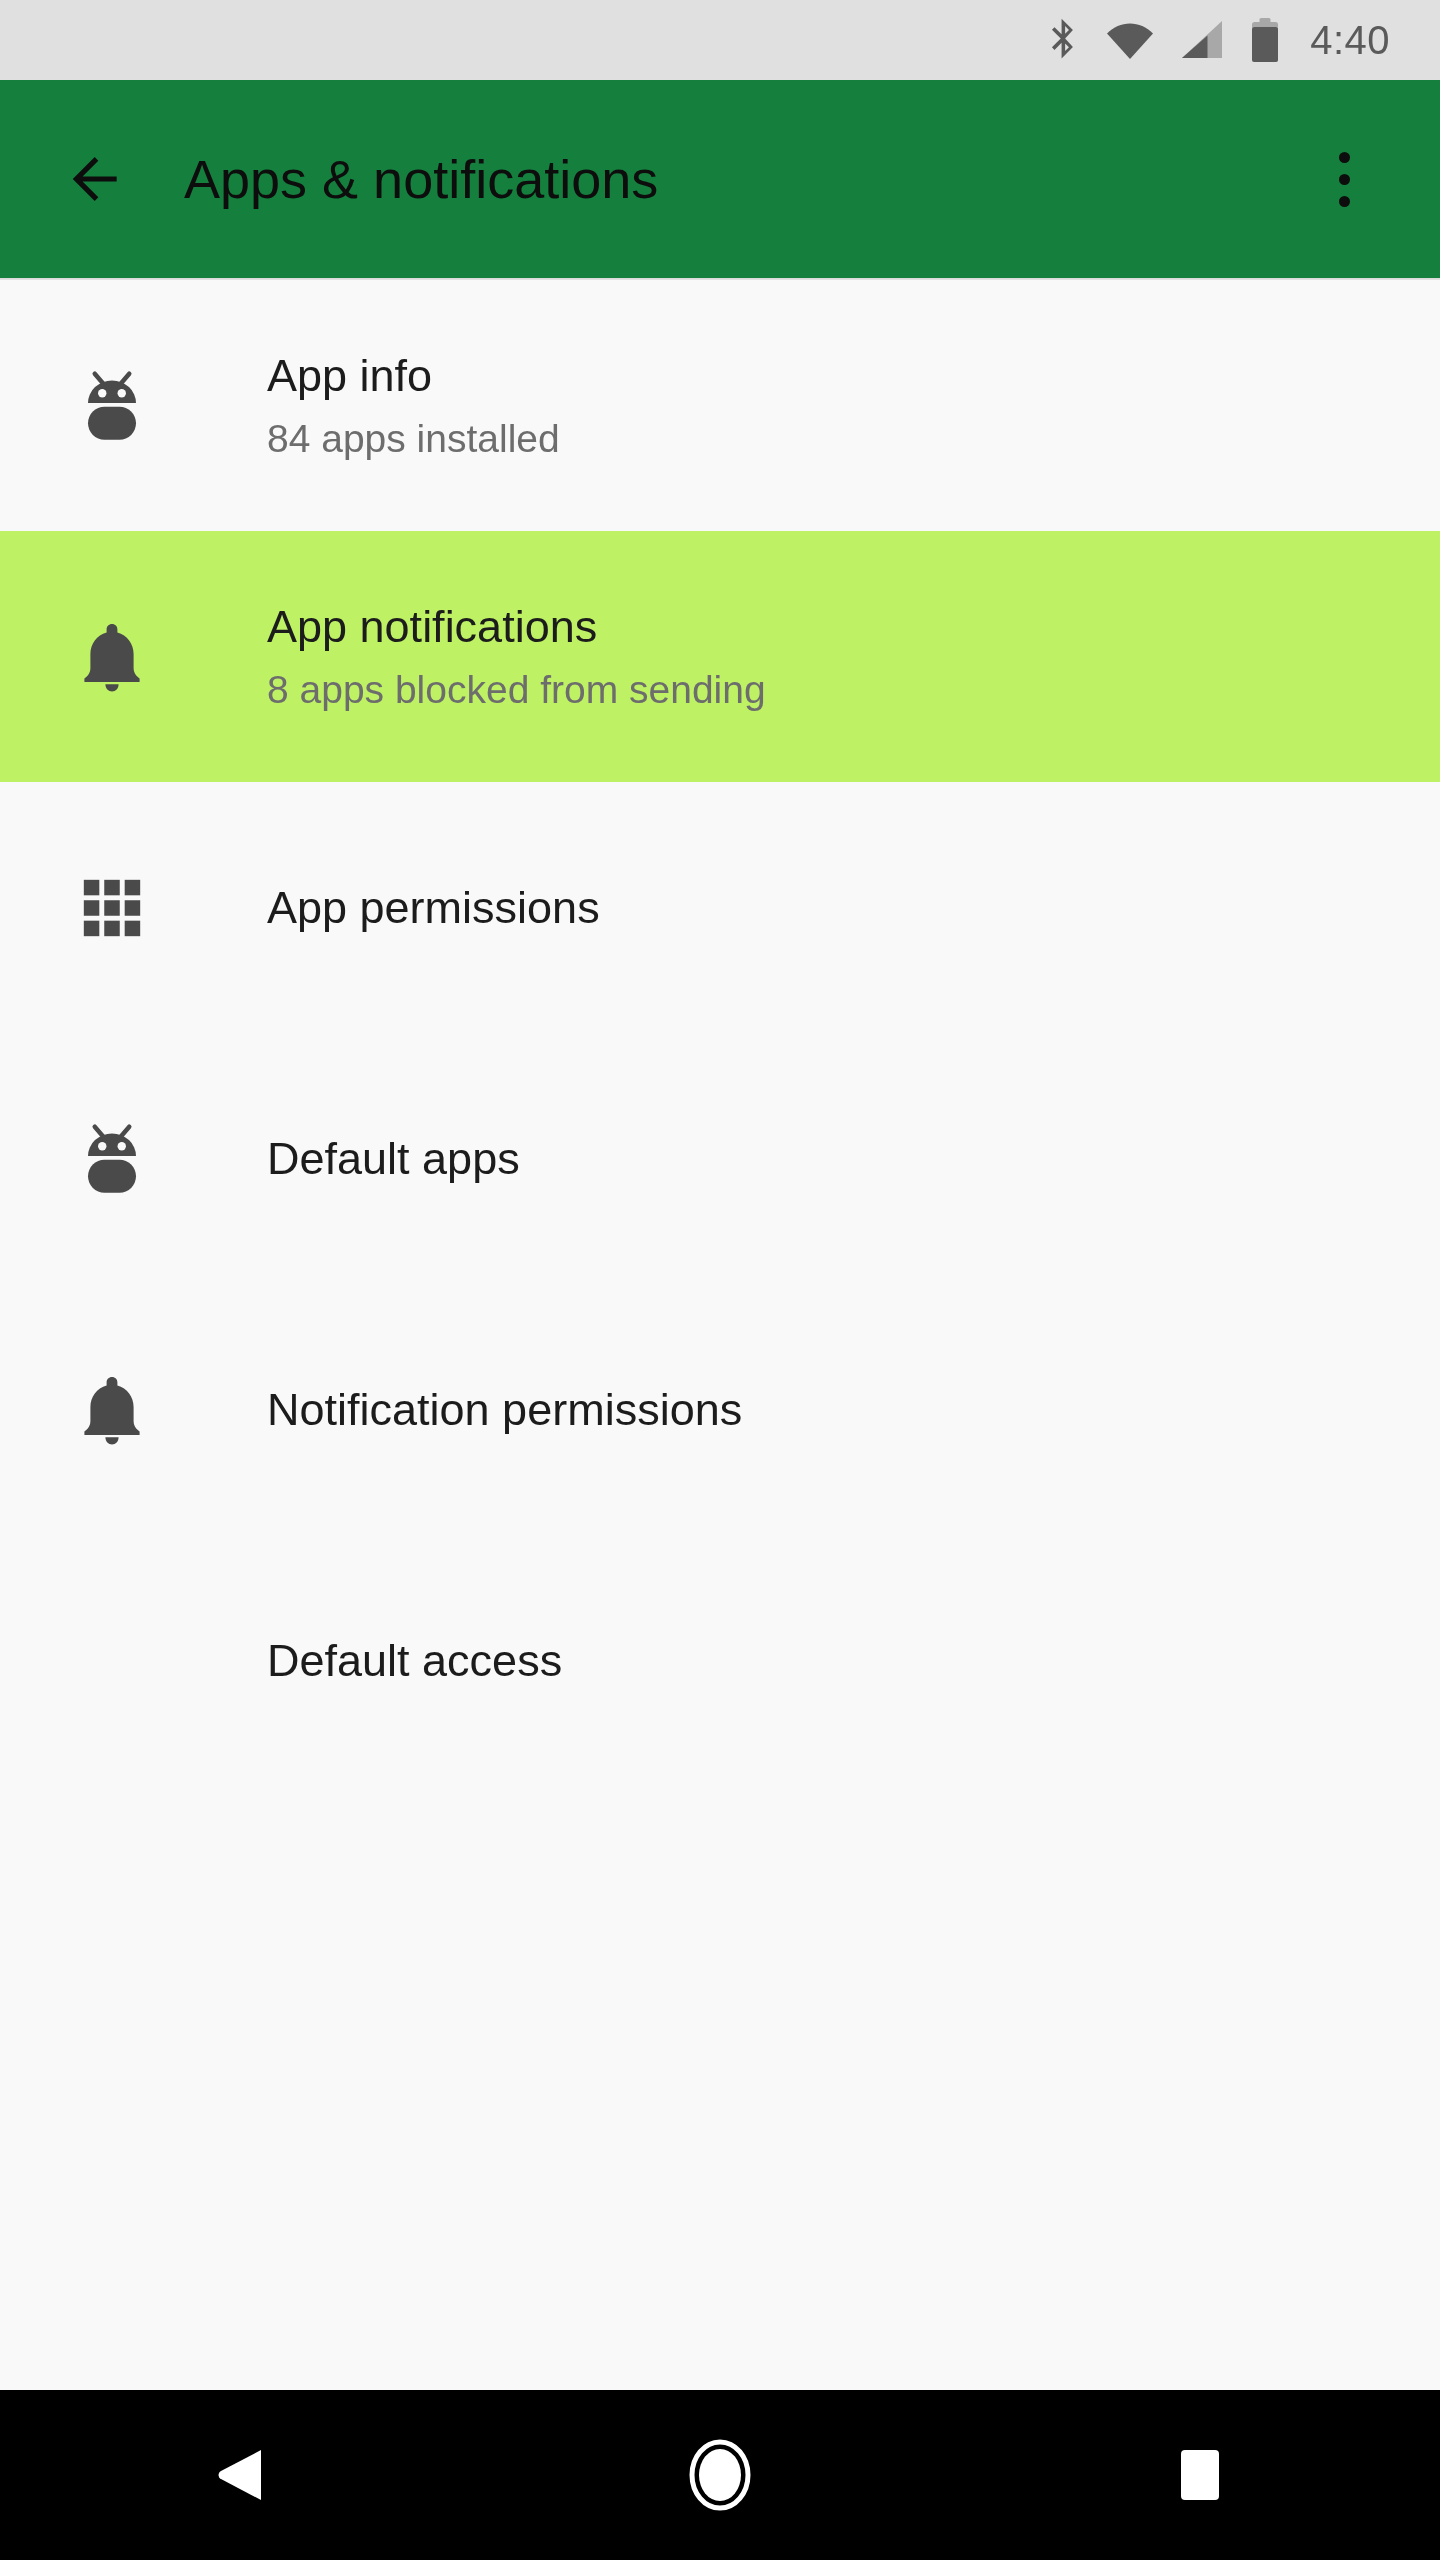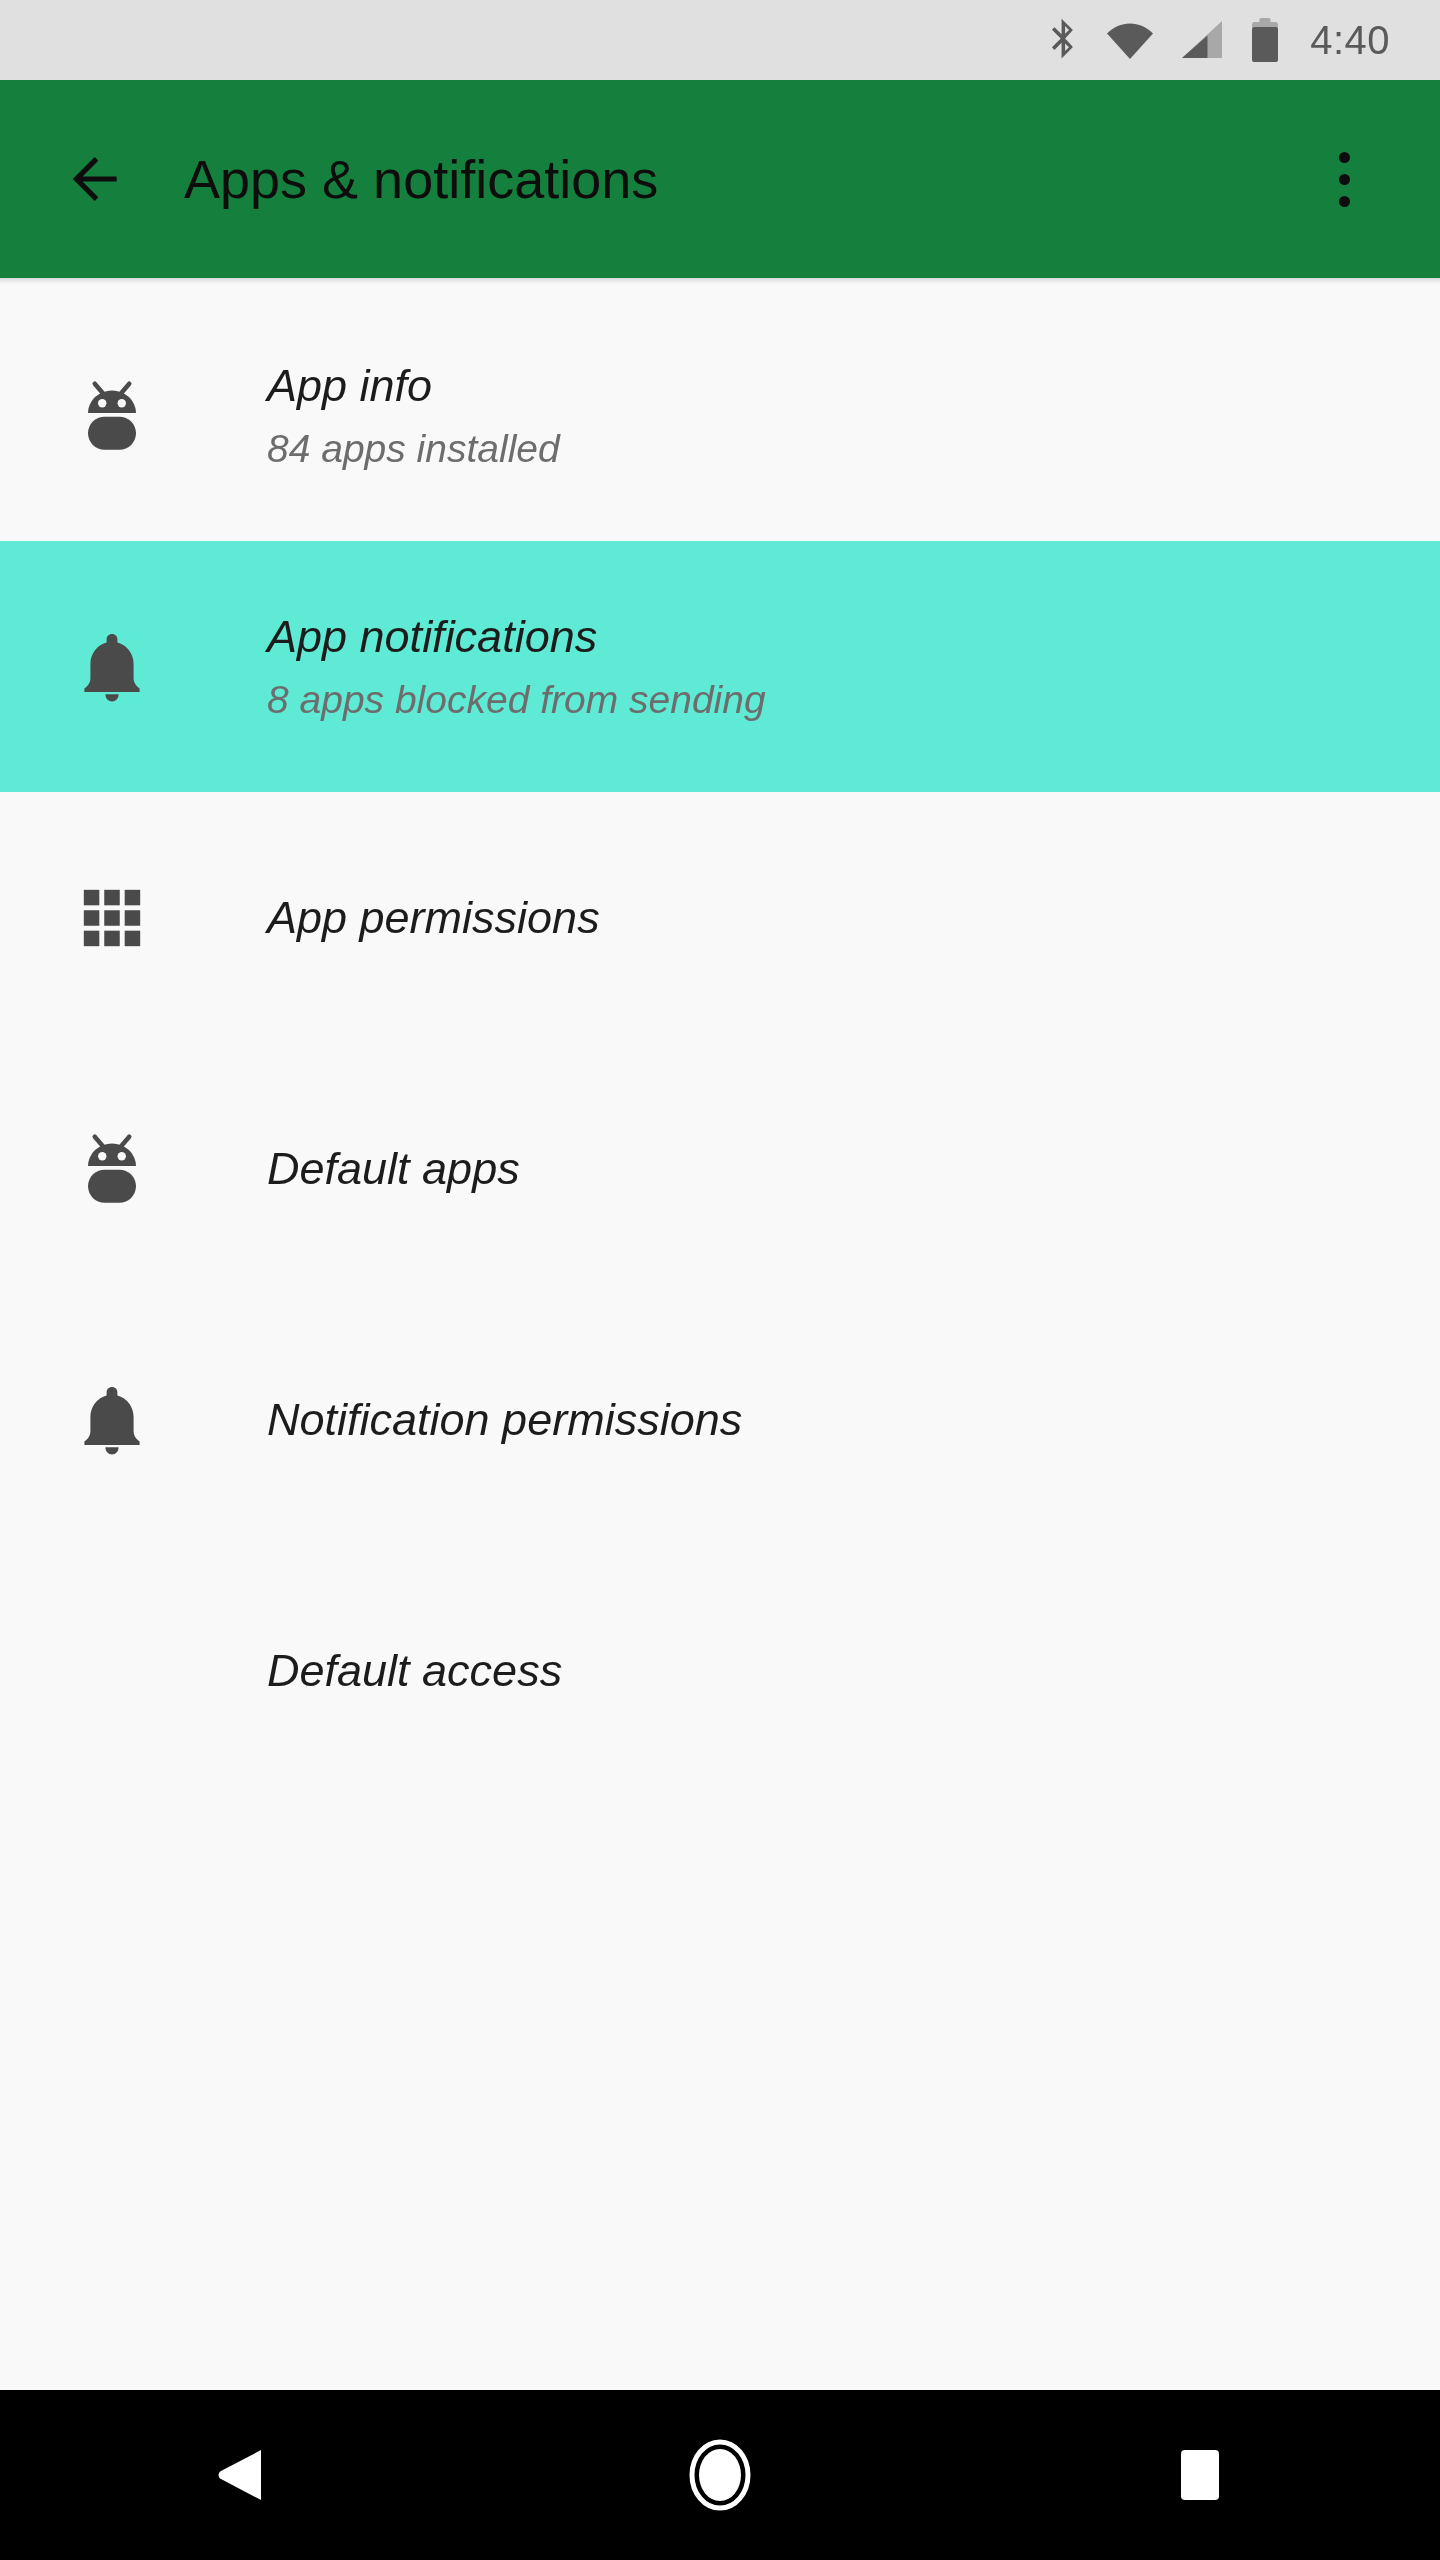--- a/index.html
+++ b/index.html
@@ -49,29 +49,29 @@
   }
   .overflow-btn{
     position:absolute; right:48px; top:50%; transform:translateY(-50%);
     width:96px; height:96px;
     display:flex; flex-direction:column; align-items:center; justify-content:center;
     gap:11px; cursor:pointer;
   }
   .dot{ width:11px; height:11px; border-radius:50%; background:#0d0d0d; }
 
   
-  .pref-list{ position:absolute; top:290px; left:0; width:1440px;font-style:italic; }
+  .pref-list{ position:absolute; top:280px; left:0; width:1440px; }
   .pref-row{
     position:relative;
     width:1440px; min-height:251px;
     display:flex; align-items:center;
     background:#f9f9f9;
     cursor:pointer;
   }
-  .pref-row.selected{ background:#5eead4; }
+  .pref-row.selected{ background:#bef264; }
   .pref-icon{
     width:100px; margin-left:62px;
     display:flex; align-items:center; justify-content:center;
     flex:0 0 auto;
   }
   .pref-text{ margin-left:105px; display:flex; flex-direction:column; justify-content:center; }
   .pref-title{ font-size:45px; color:#1c1c1c; line-height:1.18; white-space:nowrap; }
   .pref-sub{ font-size:39px; color:#6d6d6d; line-height:1.18; margin-top:13px; white-space:nowrap; }
   .pref-row.no-icon .pref-text{ margin-left:267px; }
 

